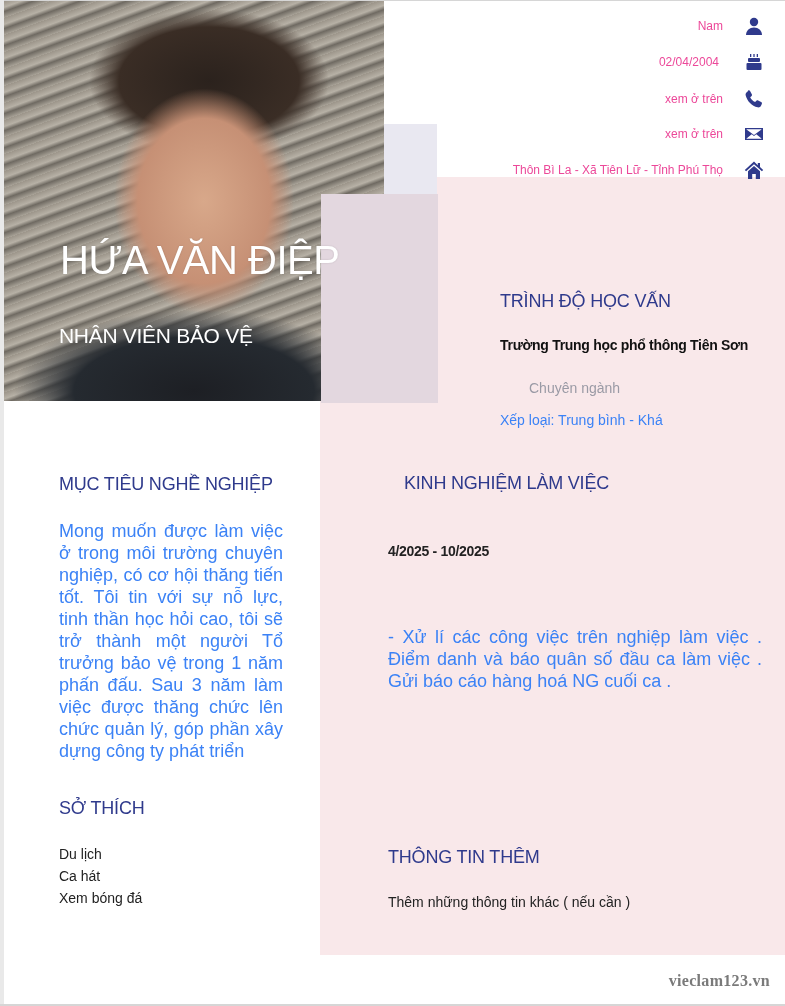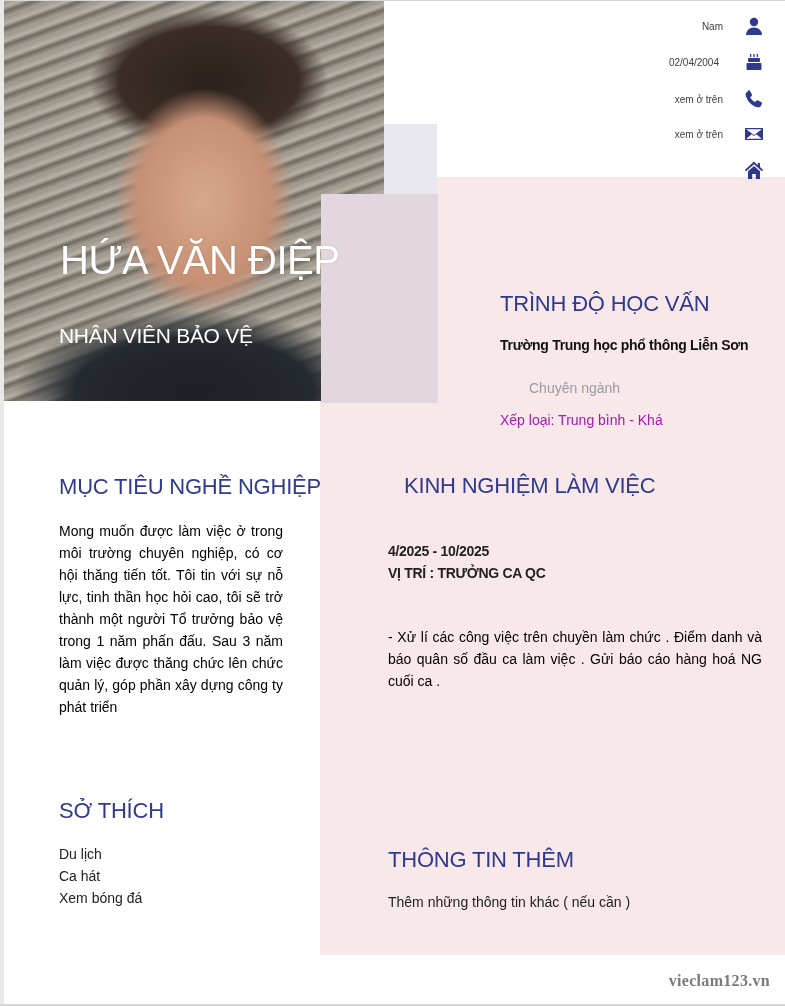--- a/index.html
+++ b/index.html
@@ -22,31 +22,31 @@
   .photo-lower-clip { position: absolute; left: 321px; top: 194px; width: 70px; height: 210px; background: #fff; }
   .lavender-rect { position: absolute; left: 384px; top: 124px; width: 53px; height: 70px; background: #e9e8f1; }
   .purple-rect { position: absolute; left: 321px; top: 194px; width: 117px; height: 209px; background: #e3d7df; }
 
   
   .name { position: absolute; left: 60px; top: 238px; font-size: 40px; color: #ffffff; font-weight: 400; letter-spacing: -0.5px; white-space: nowrap; text-shadow: 0 0 2px rgba(0,0,0,0.15); }
   .job-title { position: absolute; left: 59px; top: 324px; font-size: 21px; color: #ffffff; white-space: nowrap; letter-spacing: -0.3px; }
 
   
   .contact-row { position: absolute; right: 20px; height: 24px; display: flex; align-items: center; justify-content: flex-end; gap: 0; }
-  .contact-text { font-size: 10px; color: #404040; white-space: nowrap; text-align: right; }
+  .contact-text { font-size: 12px; color: #ec4899; white-space: nowrap; text-align: right; }
   .contact-icon { width: 22px; height: 22px; margin-left: 20px; display: flex; align-items: center; justify-content: center; }
   .contact-icon svg { width: 20px; height: 20px; fill: #2f3a8c; }
 
   
-  .section-heading { position: absolute; font-size: 22px; color: #2f3a8c; font-weight: 500; white-space: nowrap; letter-spacing: -0.2px; }
-  .body-text { position: absolute; font-size: 14px; color: #000000; line-height: 22px; }
+  .section-heading { position: absolute; font-size: 18px; color: #2f3a8c; font-weight: 500; white-space: nowrap; letter-spacing: -0.2px; }
+  .body-text { position: absolute; font-size: 18px; color: #3b82f6; line-height: 22px; }
 
   .edu-school { position: absolute; left: 500px; top: 337px; font-size: 14px; font-weight: 700; color: #111; white-space: nowrap; letter-spacing: -0.3px; }
   .edu-major { position: absolute; left: 503px; top: 380px; font-size: 14px; color: #9a9aa5; white-space: nowrap; margin-left: 26px; }
-  .edu-grade { position: absolute; left: 500px; top: 412px; font-size: 14px; color: #a21caf; white-space: nowrap; }
+  .edu-grade { position: absolute; left: 500px; top: 412px; font-size: 14px; color: #3b82f6; white-space: nowrap; }
 
   .objective { left: 59px; top: 520px; width: 224px; text-align: justify; }
   .exp-company { position: absolute; left: 388px; top: 540px; font-size: 14px; font-weight: 700; color: #222; line-height: 22px; letter-spacing: -0.3px; }
   .exp-desc { left: 388px; top: 626px; width: 374px; text-align: justify; }
 
   .hobby-list { position: absolute; left: 59px; top: 843px; font-size: 14px; color: #222; line-height: 22px; }
   .extra-info { position: absolute; left: 388px; top: 894px; font-size: 14px; color: #222; white-space: nowrap; }
 
   .watermark { position: absolute; right: 15px; top: 972px; font-size: 16px; font-weight: 700; color: #7a7a7a; letter-spacing: 0.3px; font-family: Liberation Serif, serif; }
 </style>
@@ -97,42 +97,42 @@
 </div>
 <div class="contact-row" style="top:122px;">
   <span class="contact-text">xem ở trên</span>
   <span class="contact-icon">
     <svg viewBox="0 0 20 20">
         <path d="M1 4h18v12H1z M2.5 5.2v.3L10 11l7.5-5.5v-.3z M2.5 14.8h15v-.4l-5.2-4.2-2.3 1.7-2.3-1.7-5.2 4.2z" fill-rule="evenodd"></path>
       </svg>
   </span>
 </div>
 <div class="contact-row" style="top:158px;">
+  <span class="contact-text">Thôn Bì La - Xã Tiên Lữ - Tỉnh Phú Thọ</span>
   <span class="contact-icon">
     <svg viewBox="0 0 20 20">
         <path d="M10 1.5L0.8 10l1.3 1.3L10 4.2l7.9 7.1 1.3-1.3-3.2-2.9V3h-2.2v2.2z"></path>
         <path d="M4 11.3L10 6l6 5.3V19h-4.2v-5h-3.6v5H4z"></path>
       </svg>
   </span>
 </div>
 
 <div class="section-heading" style="left:500px; top:291px;">TRÌNH ĐỘ HỌC VẤN</div>
-<div class="edu-school">Trường Trung học phổ thông Liễn Sơn</div>
+<div class="edu-school">Trường Trung học phổ thông Tiên Sơn</div>
 <div class="edu-major">Chuyên ngành</div>
 <div class="edu-grade">Xếp loại: Trung bình - Khá</div>
 
 <div class="section-heading" style="left:59px; top:474px;">MỤC TIÊU NGHỀ NGHIỆP</div>
 <div class="body-text objective">Mong muốn được làm việc ở trong môi trường chuyên nghiệp, có cơ hội thăng tiến tốt. Tôi tin với sự nỗ lực, tinh thần học hỏi cao, tôi sẽ trở thành một người Tổ trưởng bảo vệ trong 1 năm phấn đấu. Sau 3 năm làm việc được thăng chức lên chức quản lý, góp phần xây dựng công ty phát triển</div>
 
 <div class="section-heading" style="left:388px; top:473px;margin-left:16px;">KINH NGHIỆM LÀM VIỆC</div>
 <div class="exp-company">
   <div>4/2025 - 10/2025</div>
-  <div>VỊ TRÍ : TRƯỞNG CA QC</div>
 </div>
-<div class="body-text exp-desc">- Xử lí các công việc trên chuyền làm chức . Điểm danh và báo quân số đầu ca làm việc . Gửi báo cáo hàng hoá NG cuối ca .</div>
+<div class="body-text exp-desc">- Xử lí các công việc trên nghiệp làm việc . Điểm danh và báo quân số đầu ca làm việc . Gửi báo cáo hàng hoá NG cuối ca .</div>
 
 <div class="section-heading" style="left:59px; top:798px;">SỞ THÍCH</div>
 <div class="hobby-list">
   <div>Du lịch</div>
   <div>Ca hát</div>
   <div>Xem bóng đá</div>
 </div>
 
 <div class="section-heading" style="left:388px; top:847px;">THÔNG TIN THÊM</div>
 <div class="extra-info">Thêm những thông tin khác ( nếu cần )</div>

